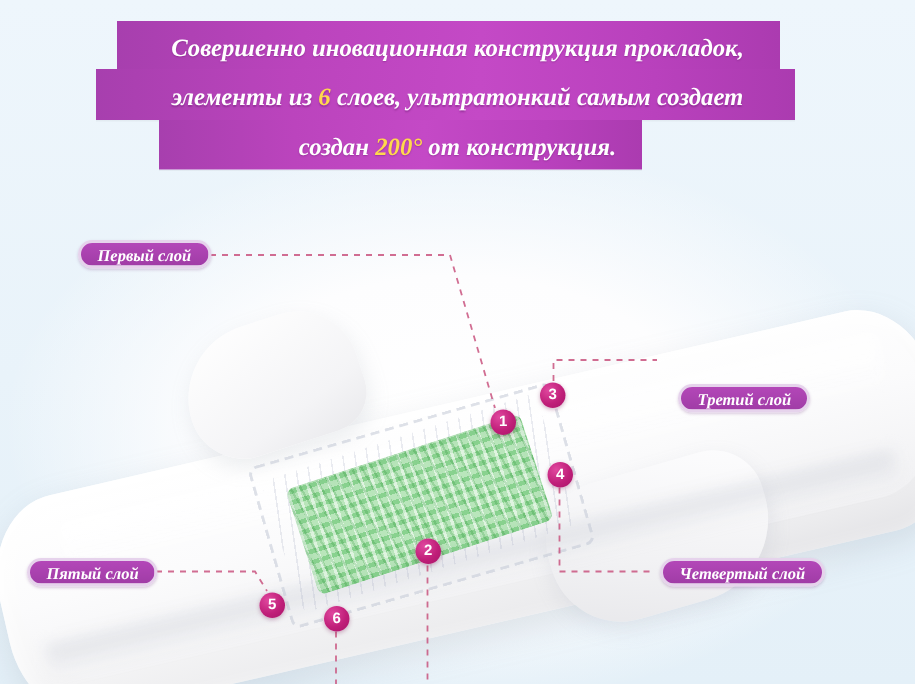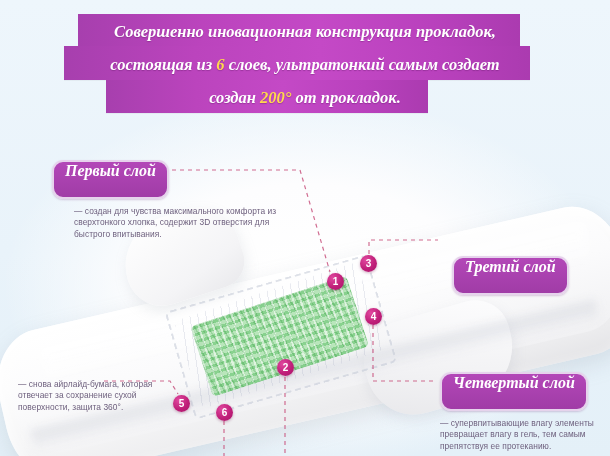--- a/index.html
+++ b/index.html
@@ -120,28 +120,28 @@
   .core-stitch{
     position:absolute;left:-6px;top:-4px;width:192px;height:92px;
     background:repeating-linear-gradient(100deg, rgba(165,172,195,.45) 0 1px, rgba(255,255,255,0) 1px 8px);
     opacity:.5;border-radius:6px;
   }
 
   
   .callout{position:absolute;}
   .pill{
     display:inline-block;
-    padding:3px 11px 20px 11px;
+    padding:3px 11px 0 11px;
     border-radius:11px;
     background:linear-gradient(180deg,#b347b8,#a03ca6);
     border:2px solid #e6d3ec;
     color:#ffffff;
     font-family:"Liberation Serif", serif;
     font-style:italic;font-weight:bold;
-    font-size:16px;line-height:12px;
+    font-size:11px;line-height:12px;
     white-space:nowrap;
     box-shadow:0 1px 2px rgba(120,60,130,.25);
   }
   .ctext{
     margin-top:7px;
     color:#6d5f7d;
     font-size:8.4px;
     line-height:11.4px;
     letter-spacing:.05px;
   }
@@ -179,22 +179,22 @@
 
   <div class="bg-wash"></div>
 
   <div class="banner-wrap">
     <div class="band b1"></div>
     <div class="band b2"></div>
     <div class="band b3"></div>
 
     <div class="banner-text">
       <span class="ln">Совершенно иновационная конструкция прокладок,</span>
-      <span class="ln"><span>состоящая из </span><span class="hl">6</span><span> слоев, ультратонкий самым создает</span></span>
-      <span class="ln"><span>создан </span><span class="hl">200°</span><span> от прокладок.</span></span>
+      <span class="ln"><span>элементы из </span><span class="hl">6</span><span> слоев, ультратонкий самым создает</span></span>
+      <span class="ln"><span>создан </span><span class="hl">200°</span><span> от конструкция.</span></span>
     </div>
   </div>
 
   <div class="pad-area">
     <div class="pad-body"></div>
     <div class="pad-body2"></div>
     <div class="wing-l"></div>
     <div class="wing-r"></div>
     <div class="pad-sheen"></div>
     <div class="pad-shadowline"></div>
@@ -226,29 +226,27 @@
 
   <div class="marker m1">1</div>
   <div class="marker m2">2</div>
   <div class="marker m3">3</div>
   <div class="marker m4">4</div>
   <div class="marker m5">5</div>
   <div class="marker m6">6</div>
 
   <div class="callout c1">
     <span class="pill">Первый слой</span>
-    <div class="ctext indent">— создан для чувства максимального комфорта из сверхтонкого хлопка, содержит 3D отверстия для быстрого впитывания.</div>
   </div>
 
   <div class="callout c3">
     <span class="pill">Третий слой</span>
   </div>
 
   <div class="callout c4">
     <span class="pill">Четвертый слой</span>
-    <div class="ctext">— супервпитывающие влагу элементы превращает влагу в гель, тем самым препятствуя ее протеканию.</div>
   </div>
 
   <div class="callout c5">
-    <div class="ctext">— снова айрлайд-бумага, которая отвечает за сохранение сухой поверхности, защита 360°.</div>
+    <span class="pill">Пятый слой</span>
   </div>
 
 </div>
 
 </body></html>

